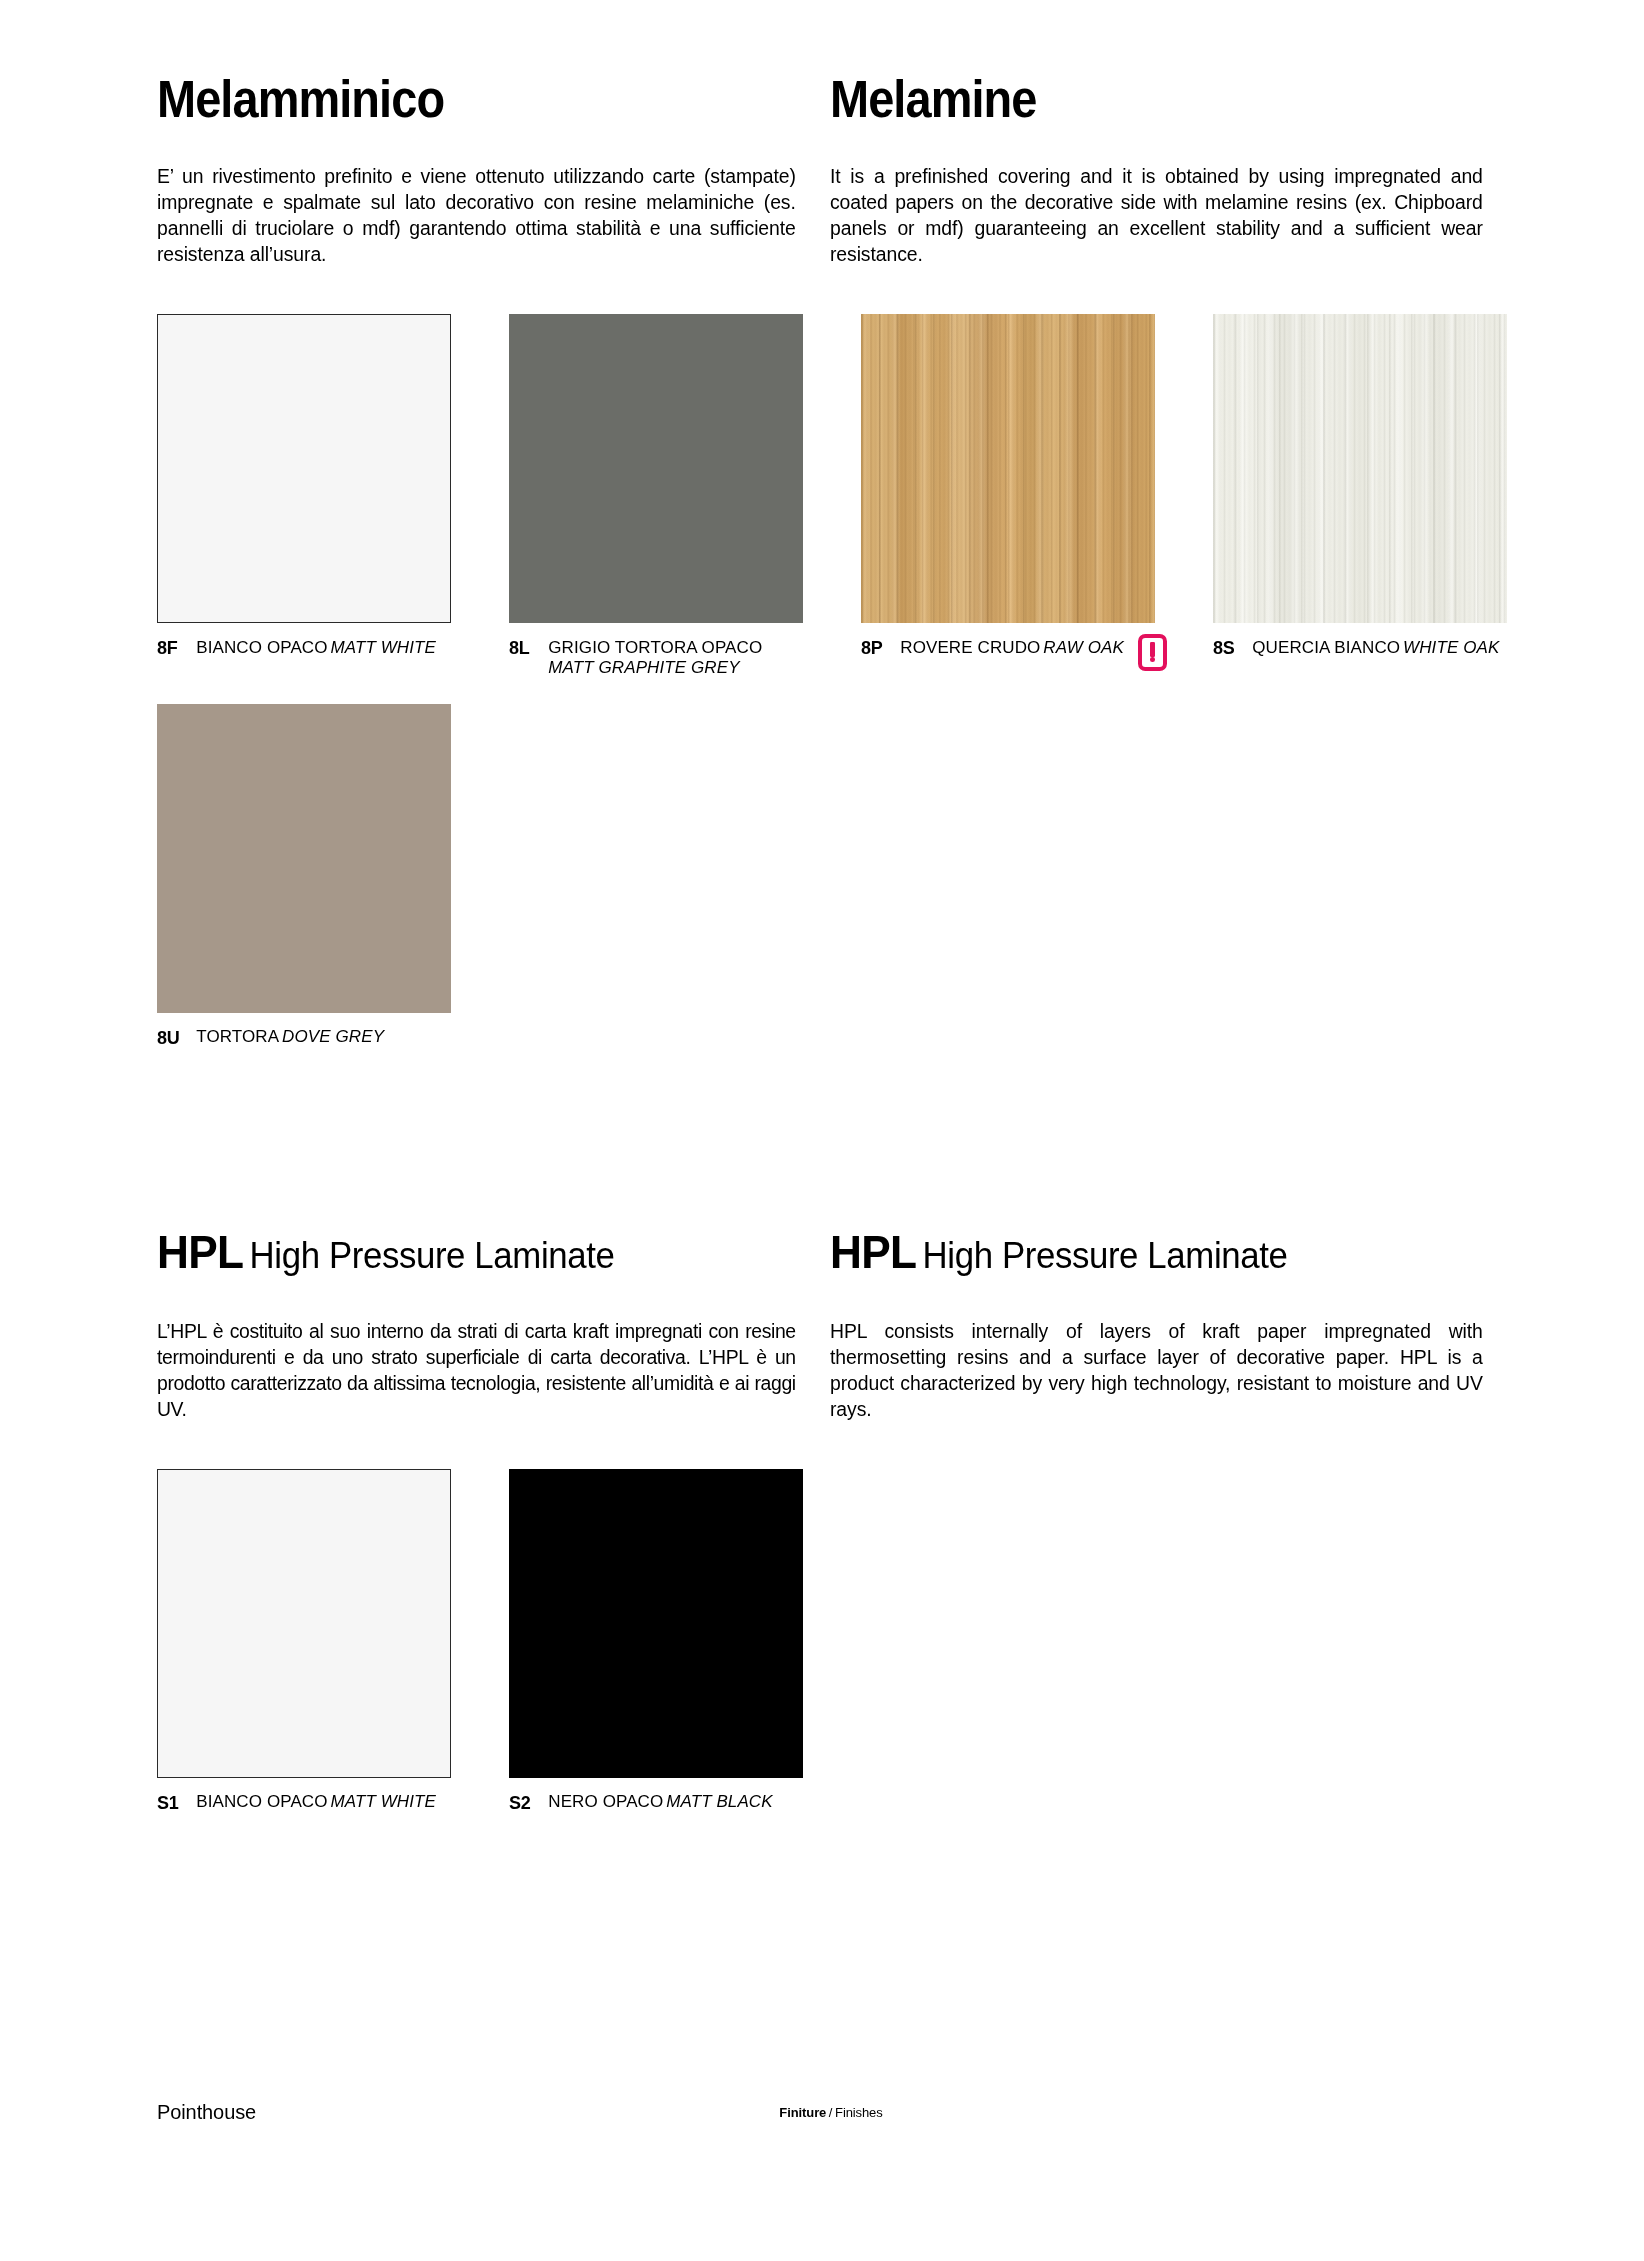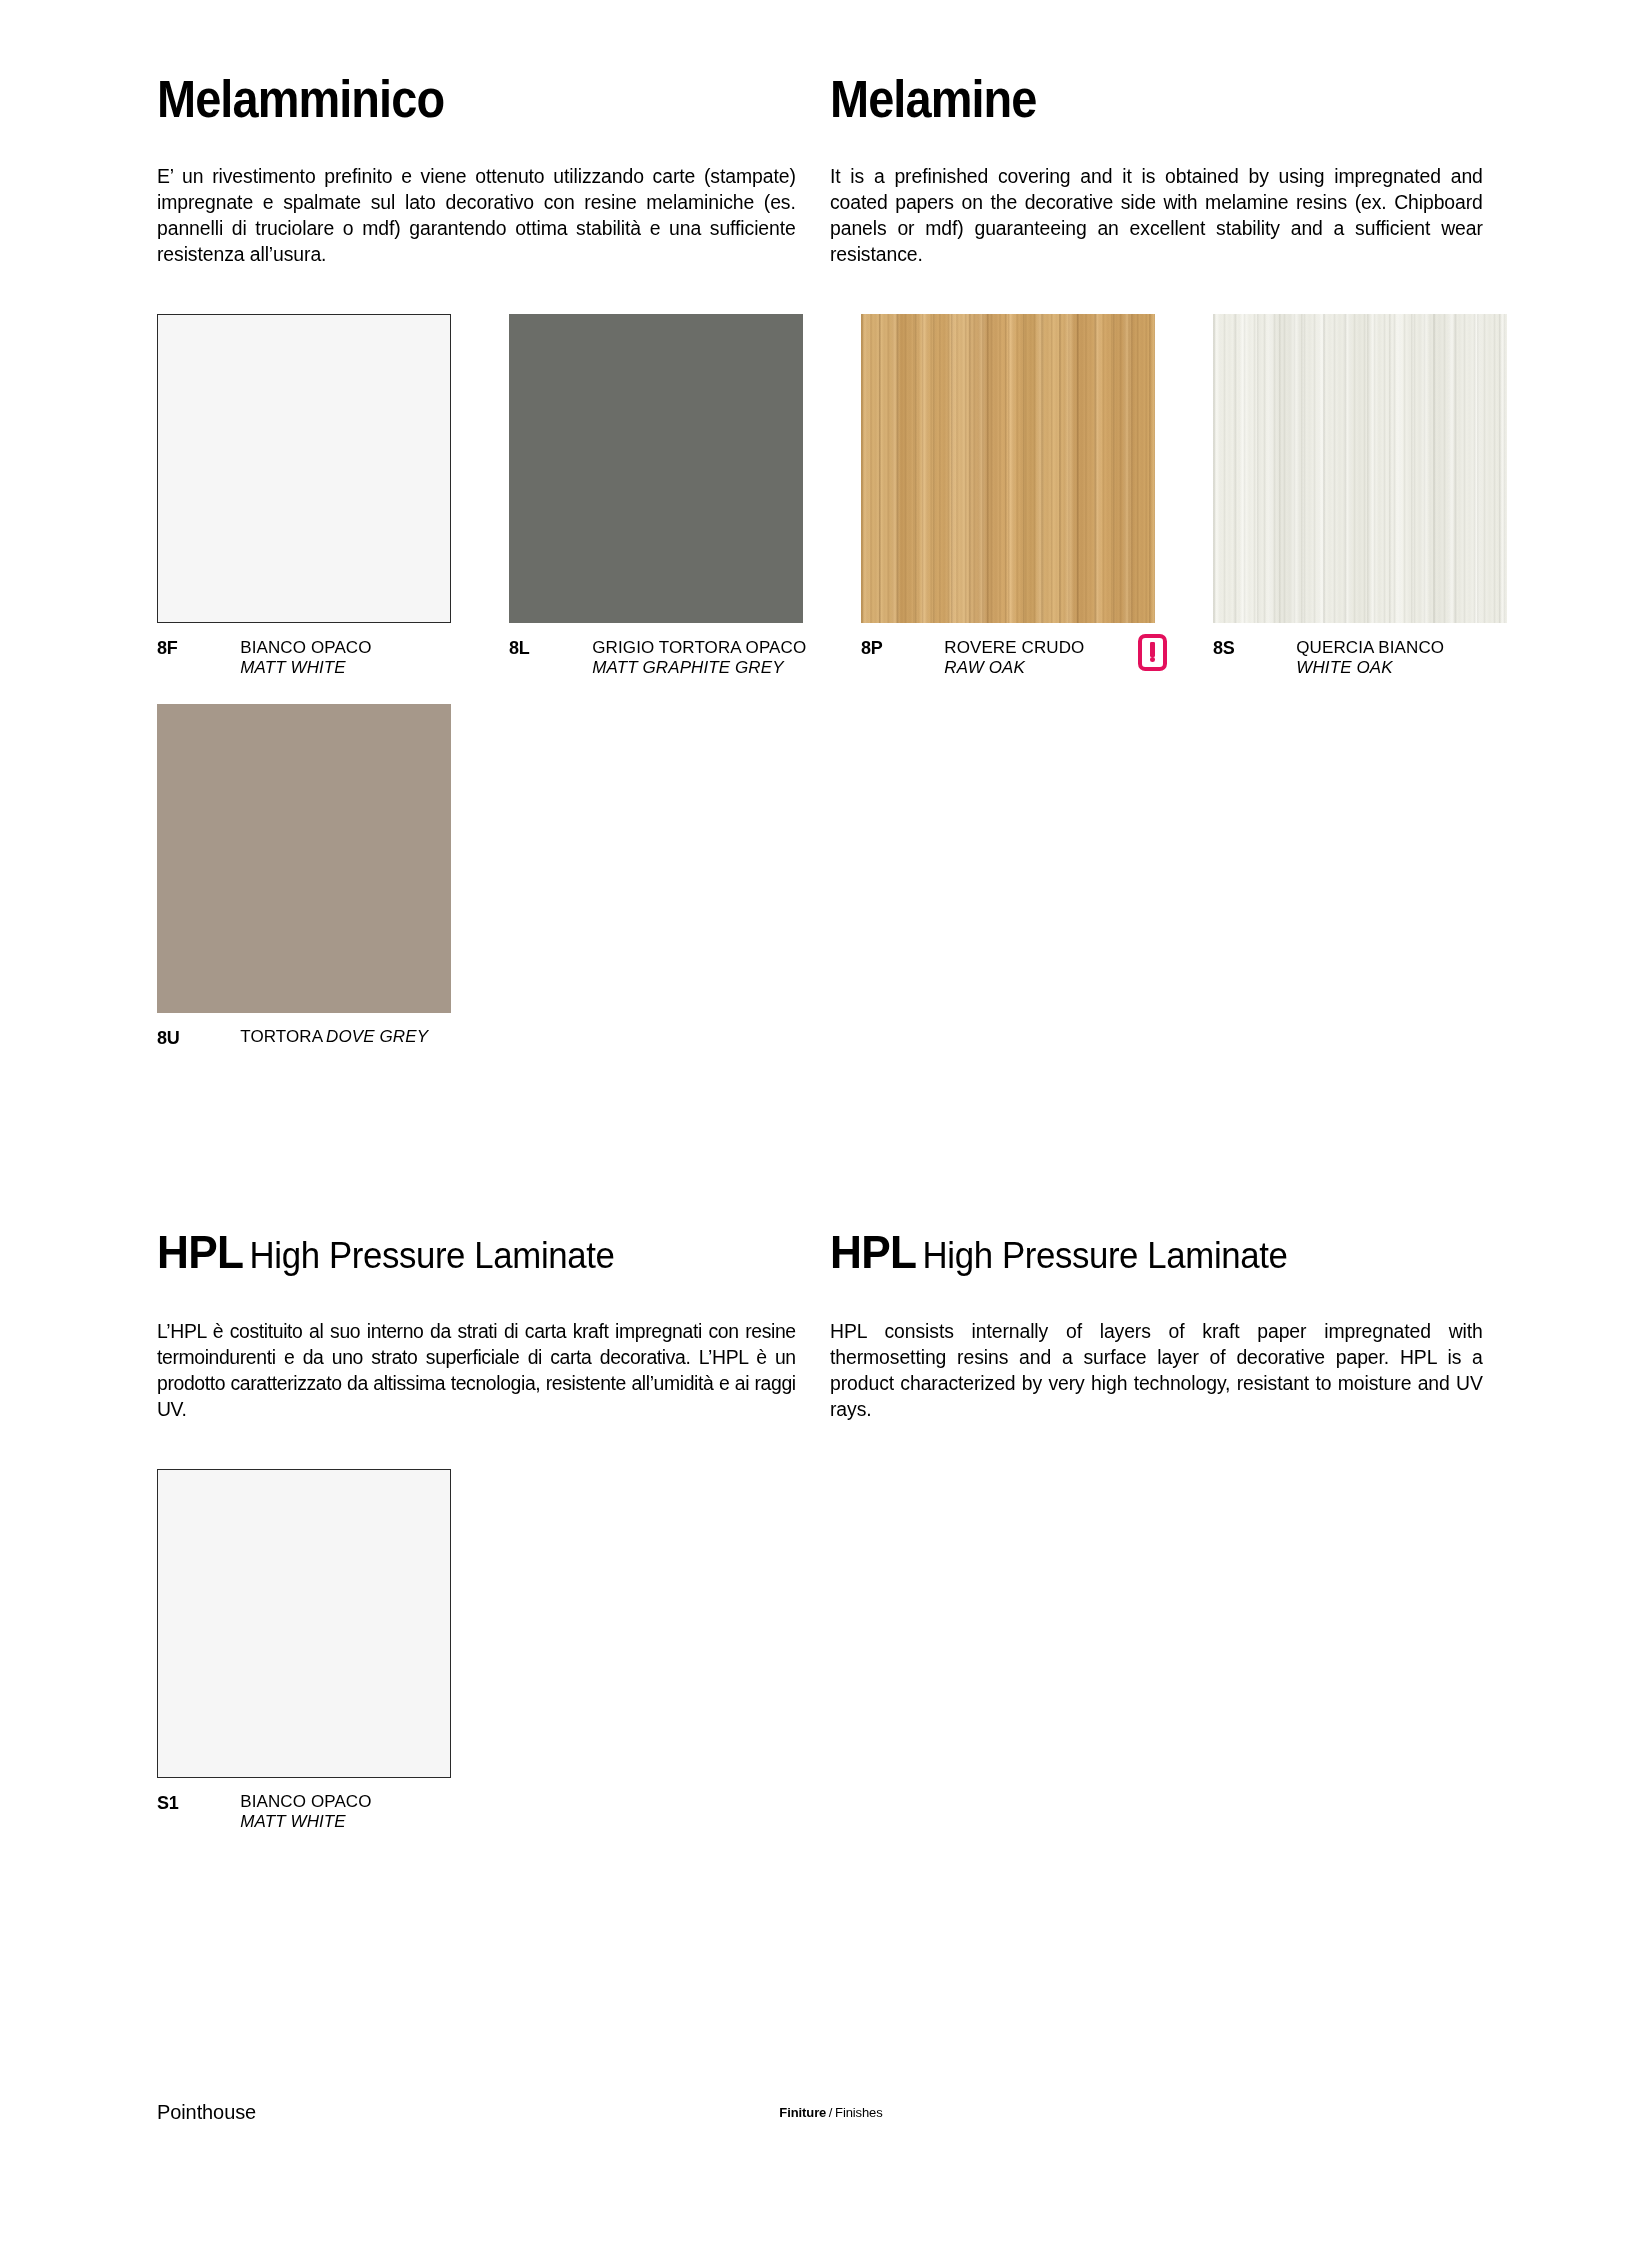--- a/index.html
+++ b/index.html
@@ -172,21 +172,20 @@
     font-weight: 700;
     line-height: 20px;
     letter-spacing: -0.2px;
     flex: 0 0 auto;
     min-width: 34px;
     padding-top: 0.7px;
   }
   .sw-names {
     flex: 1 1 auto;
     padding-left: 5.3px;
-    margin-left: 44px;
   }
   .sw-name-it {
     font-size: 17px;
     line-height: 20px;
     font-weight: 400;
     letter-spacing: 0.1px;
     white-space: nowrap;
   }
   .sw-name-en {
     font-size: 17px;
@@ -387,20 +386,30 @@
       <div class="swatch bordered" style="background-color:#f6f6f6;"></div>
       <div class="swatch-caption">
         <span class="sw-code">S1</span>
         <span class="sw-names">
           <span class="sw-name-it">BIANCO OPACO</span>
           <span class="sw-name-en">MATT WHITE</span>
         </span>
       </div>
     </div>
 
+    <div class="swatch-cell">
+      <div class="swatch" style="background-color:#000000;"></div>
+      <div class="swatch-caption">
+        <span class="sw-code">S2</span>
+        <span class="sw-names">
+          <span class="sw-name-it">NERO OPACO</span>
+          <span class="sw-name-en">MATT BLACK</span>
+        </span>
+      </div>
+    </div>
 
   </div>
 
 </div>
 
 <div class="footer">
   <span class="footer-left">Pointhouse</span>
   <span class="footer-center">
     <span class="f-bold">Finiture</span><span class="f-sep">/</span><span class="f-reg">Finishes</span>
   </span>

